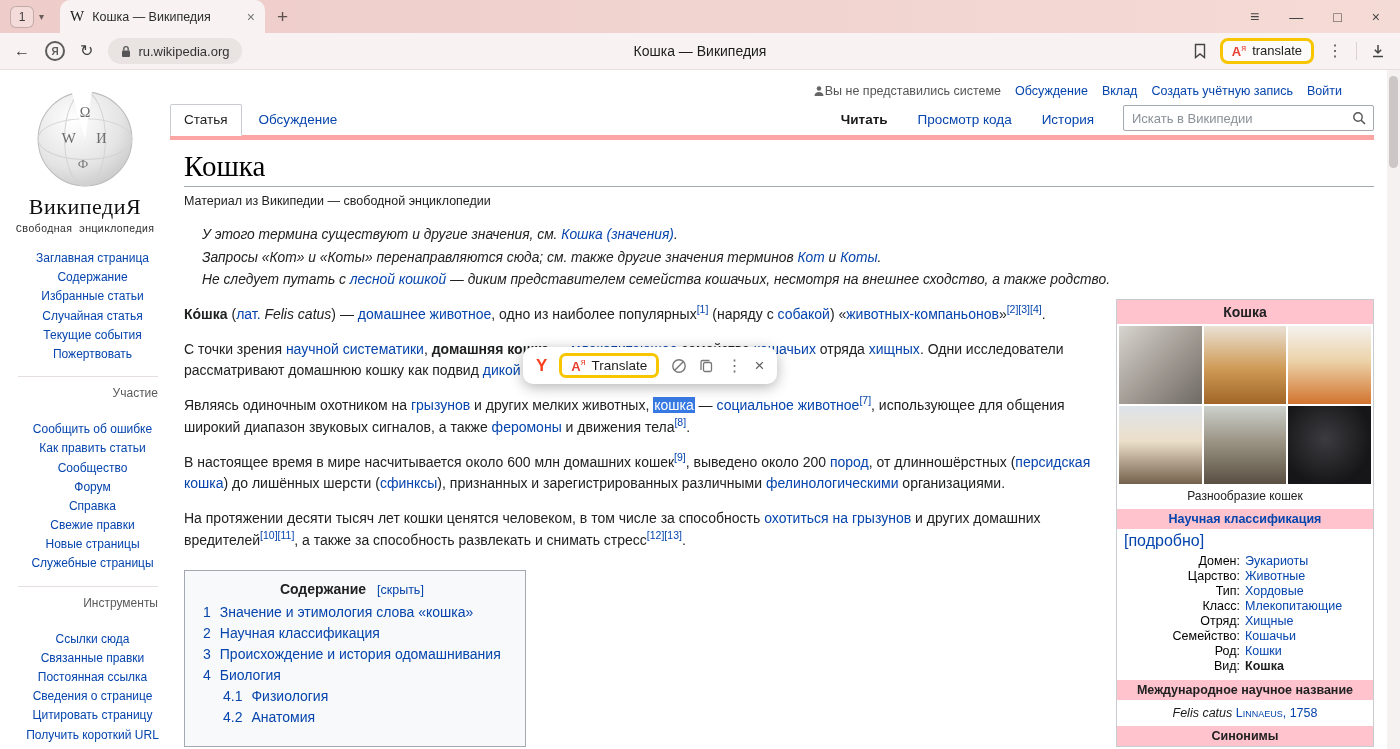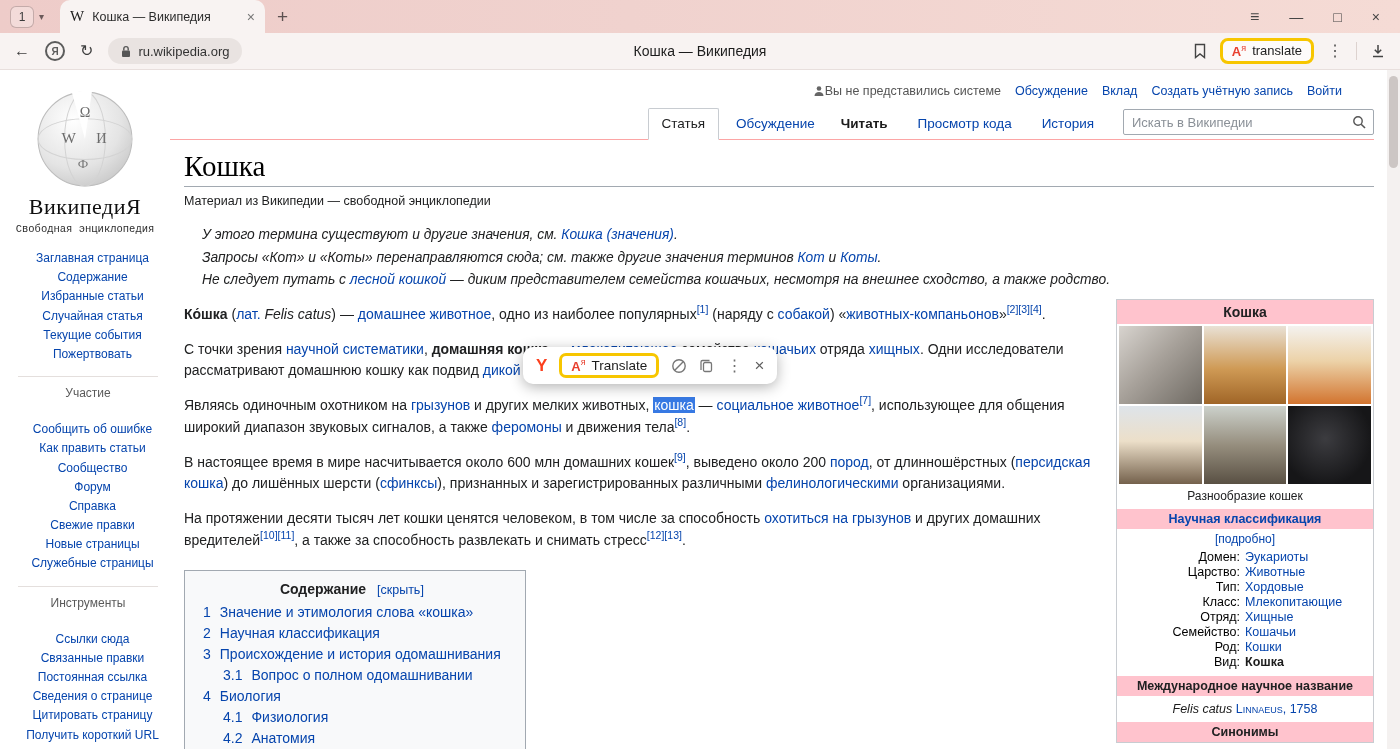--- a/index.html
+++ b/index.html
@@ -40,42 +40,42 @@
 
   
   .page{position:absolute;top:70px;left:0;right:0;bottom:0;background:#fff;color:#202122}
   .scrolltrack{position:absolute;top:0;right:0;bottom:0;width:13px;background:#f4f1f0}
   .scrollthumb{position:absolute;top:6px;left:2px;width:9px;height:92px;border-radius:5px;background:#ccc6c4}
 
   .userlinks{position:absolute;top:14px;right:58px;display:flex;align-items:center;gap:14px;font-size:12.5px}
   .userlinks .note{display:flex;align-items:center;color:#555}
   .userlinks a{color:var(--link,#0645ad);text-decoration:none}
 
-  .wikihead{position:absolute;top:38px;left:170px;right:26px;height:32px;border-bottom:1px solid #fca5a5;
-    display:flex;justify-content:flex-end;align-items:flex-end}
+  .wikihead{position:absolute;top:38px;left:170px;right:26px;height:32px;border-bottom:5px solid #fca5a5;
+    display:flex;justify-content:space-between;align-items:flex-end}
   .wtabs{display:flex;align-items:flex-end;gap:4px}
   .wtab{font-size:13.5px;padding:7px 13px 8px;white-space:nowrap}
   .wtab.active{background:#fff;border:1px solid #c8ccd1;border-bottom:1px solid #fff;margin-bottom:-1px;color:#202122;border-radius:2px 2px 0 0}
   .wtab.link{color:var(--link,#0645ad)}
   .wtab.current{color:#1b1b1b;font-weight:600}
   .search{display:flex;align-items:center;border:1px solid #a2a9b1;border-radius:2px;height:26px;background:#fff;
     margin:0 0 4px 12px;padding-right:7px}
   .search input{border:0;outline:0;width:228px;height:24px;padding:0 8px;font-size:13px;color:#333;font-family:inherit;background:transparent}
   .search input::placeholder{color:#8a9097}
 
   
   .sidebar{position:absolute;left:0;top:16px;width:170px;font-size:12px}
   .logo{text-align:center}
   .logo svg{display:block;margin:0 auto}
   .logo-title{font-family:"Liberation Serif",serif;font-size:22px;color:#0f0f0f;margin-top:6px;letter-spacing:.5px}
   .logo-sub{font-family:Liberation Mono, monospace;font-size:10.5px;color:#2c2c2c;margin-top:3px}
   ul.sblist{list-style:none;margin:15px 8px 0 23px;text-align:center}
   ul.sblist li{margin:3px 0}
   ul.sblist a{color:var(--link,#0645ad);text-decoration:none;font-size:12px;line-height:1.35;display:inline-block}
-  .sbhead{margin:14px 12px 2px 18px;padding-top:9px;border-top:1px solid #e4dfdd;color:#5a5a5a;font-size:12px;text-align:center}
+  .sbhead{margin:14px 12px 2px 18px;padding-top:9px;border-top:1px solid #e4dfdd;color:#5a5a5a;font-size:12px;text-align:right}
   .sidebar .grp ul.sblist{margin-top:21px}
 
   
   .content{position:absolute;left:170px;top:70px;right:26px;bottom:0;padding:10px 0 0 14px;overflow:hidden}
   h1.title{font-family:"Liberation Serif",serif;font-size:29px;font-weight:normal;color:#000;
     border-bottom:1px solid #a2a9b1;padding-bottom:3px;margin-bottom:7px}
   .tagline{font-size:12.5px;margin-bottom:17px}
   .hatnote{font-style:italic;font-size:13.8px;line-height:1.5;margin:2px 0 2px 18px}
   .para{font-size:14px;line-height:1.55;margin:13px 0}
   a.wl{color:var(--link,#0645ad);text-decoration:none;cursor:pointer}
@@ -92,21 +92,21 @@
   .ib-photos .ph{height:78px}
   .ph1{background:linear-gradient(135deg,#d8d4cf 0%,#a8a29b 45%,#6f6a63 100%)}
   .ph2{background:linear-gradient(180deg,#e9e1d5 0%,#cf9a55 55%,#a06527 100%)}
   .ph3{background:linear-gradient(180deg,#f4f2ef 0%,#ecd2a8 45%,#d2742f 100%)}
   .ph4{background:linear-gradient(180deg,#dee4ea 0%,#ecdfc9 45%,#74614c 100%)}
   .ph5{background:linear-gradient(180deg,#ccd1cb 0%,#968e7e 50%,#595043 100%)}
   .ph6{background:radial-gradient(circle at 45% 42%,#3c3c40 0%,#161618 72%)}
   .ib-caption{text-align:center;font-size:12px;padding:3px 2px 6px}
   .ib-sec{background:var(--taxobox-pink,#ffc3cd);text-align:center;font-weight:bold;font-size:12.5px;padding:3px 2px}
   .ib-sec.linkhead{color:var(--link,#0645ad)}
-  .ib-details{text-align:center;font-size:12px;padding:3px 7px 1px}
+  .ib-details{text-align:left;font-size:16px;padding:3px 7px 1px}
   .ib-details a{color:var(--link,#0645ad);text-decoration:none}
   .ib-tax{display:grid;grid-template-columns:118px auto;column-gap:5px;row-gap:1px;padding:3px 5px 7px;align-content:start}
   .taxl{text-align:right;color:#000000}
   .taxv a{color:var(--link,#0645ad);text-decoration:none}
   .taxv a.current{color:#1b1b1b;font-weight:bold}
   .ib-sci{text-align:center;padding:6px 2px}
   .ib-sci .gen{font-style:italic;color:#1b1b1b}
   .ib-sci a{color:var(--link,#0645ad);text-decoration:none}
   .ib-sci .sc{font-variant:small-caps}
 
@@ -365,26 +365,20 @@
               </a>
             </div>
 
             <div class="toc-item lv1">
               <a>
                 <span class="toc-num">3</span>
                 <span>Происхождение и история одомашнивания</span>
               </a>
             </div>
 
-            <div class="toc-item lv2">
-              <a>
-                <span class="toc-num">3.1</span>
-                <span>Вопрос о полном одомашнивании</span>
-              </a>
-            </div>
 
             <div class="toc-item lv1">
               <a>
                 <span class="toc-num">4</span>
                 <span>Биология</span>
               </a>
             </div>
 
             <div class="toc-item lv2">
               <a>

